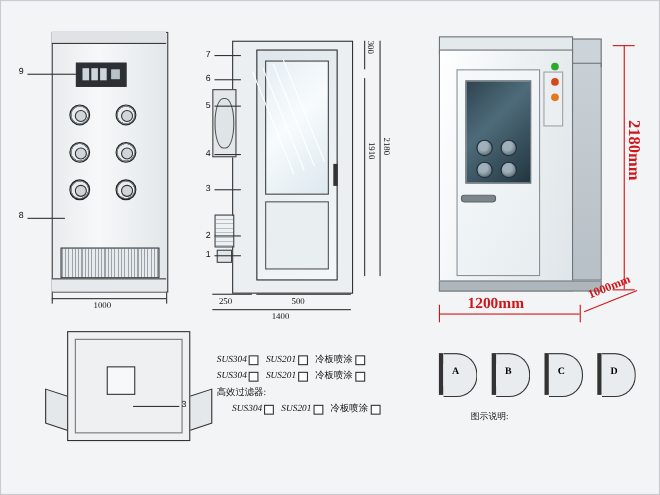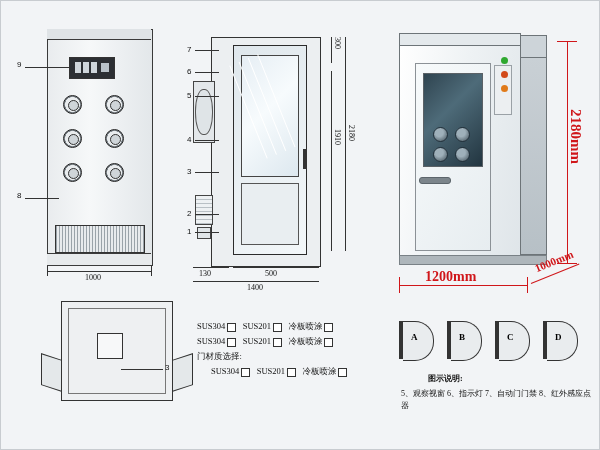--- a/index.html
+++ b/index.html
@@ -72,25 +72,25 @@
   #render .ctrl{position:absolute;left:101px;top:38px;width:16px;height:48px;border:1px solid #9aa1a6;background:#eceff1;}
   .led{position:absolute;width:7px;height:7px;border-radius:50%;}
   #render .rbase{position:absolute;left:6px;top:228px;width:146px;height:8px;background:#aeb6bb;border:1px solid #798186;}
 
   .dimline{position:absolute;background:#d0161a;}
   .dimtxt{position:absolute;color:#d0161a;font-weight:bold;font-family:"Liberation Serif", serif;}
 
   
   #spec{position:absolute;left:196px;top:318px;width:190px;font-size:8.5px;color:#111;line-height:15px;font-family:"Liberation Serif", serif;}
   #spec .row{white-space:nowrap;}
-  #spec .it{}
+  #spec .it{font-style:italic;}
   .box{display:inline-block;width:7px;height:7px;border:1px solid #333;background:#fff;vertical-align:middle;margin-left:2px;}
 
   #legend{position:absolute;left:400px;top:372px;width:190px;font-size:8px;color:#111;line-height:12.5px;font-family:"Liberation Serif", serif;}
-  #legend .ttl{font-weight:bold;margin-bottom:2px;padding-left:27px;}
+  #legend .ttl{font-weight:normal;margin-bottom:2px;padding-left:27px;}
 
   
   #swings{position:absolute;left:398px;top:318px;width:186px;height:46px;}
   .swing{position:absolute;top:0;width:40px;height:42px;}
   .swing .post{position:absolute;left:0;top:2px;width:4px;height:38px;background:#333;}
   .swing .arc{position:absolute;left:4px;top:2px;width:30px;height:38px;border:1.5px solid #333;border-left:none;border-radius:0 19px 19px 0;background:#e9ecee;}
   .swing .ltr{position:absolute;left:12px;top:13px;font-size:9px;font-weight:bold;font-family:"Liberation Serif", serif;}
 </style>
 </head>
 <body>
@@ -155,21 +155,21 @@
   <div class="leader hline" style="left:194px;top:231px;width:24px;"></div>
 
   <div class="leader vline" style="left:330px;top:36px;height:26px;"></div>
   <div class="dim" style="left:332px;top:36px;writing-mode:vertical-rl;">300</div>
   <div class="leader vline" style="left:330px;top:70px;height:180px;"></div>
   <div class="dim" style="left:332px;top:128px;writing-mode:vertical-rl;">1910</div>
   <div class="leader vline" style="left:344px;top:36px;height:214px;"></div>
   <div class="dim" style="left:346px;top:124px;writing-mode:vertical-rl;">2180</div>
 
   <div class="leader hline" style="left:192px;top:266px;width:36px;"></div>
-  <div class="dim" style="left:198px;top:268px;">130</div>
+  <div class="dim" style="left:198px;top:268px;">250</div>
   <div class="leader hline" style="left:232px;top:266px;width:86px;"></div>
   <div class="dim" style="left:264px;top:268px;">500</div>
   <div class="leader hline" style="left:192px;top:280px;width:126px;"></div>
   <div class="dim" style="left:246px;top:282px;">1400</div>
 
   <div class="panel" id="top-view">
     <div class="wing" style="left:-20px;top:56px;transform:skewY(18deg);"></div>
     <div class="wing" style="left:108px;top:56px;transform:skewY(-18deg);"></div>
     <div class="body"></div>
     <div class="inner"></div>
@@ -214,21 +214,21 @@
     <div class="row">
       <span class="it">SUS304</span><span class="box"></span>
       &nbsp;&nbsp;<span class="it">SUS201</span><span class="box"></span>
       &nbsp;&nbsp;<span>冷板喷涂</span><span class="box"></span>
     </div>
     <div class="row">
       <span class="it">SUS304</span><span class="box"></span>
       &nbsp;&nbsp;<span class="it">SUS201</span><span class="box"></span>
       &nbsp;&nbsp;<span>冷板喷涂</span><span class="box"></span>
     </div>
-    <div class="row">门材质选择:</div>
+    <div class="row">高效过滤器:</div>
     <div class="row" style="padding-left:14px;">
       <span class="it">SUS304</span><span class="box"></span>
       &nbsp;&nbsp;<span class="it">SUS201</span><span class="box"></span>
       &nbsp;&nbsp;<span>冷板喷涂</span><span class="box"></span>
     </div>
   </div>
 
   <div id="swings">
     <div class="swing" style="left:0px;">
       <div class="post"></div>
@@ -247,16 +247,15 @@
     </div>
     <div class="swing" style="left:144px;">
       <div class="post"></div>
       <div class="arc"></div>
       <div class="ltr">D</div>
     </div>
   </div>
 
   <div id="legend">
     <div class="ttl">图示说明:</div>
-    <div>5、观察视窗   6、指示灯   7、自动门门禁    8、红外感应点器</div>
   </div>
 
 </div>
 
 </body></html>

